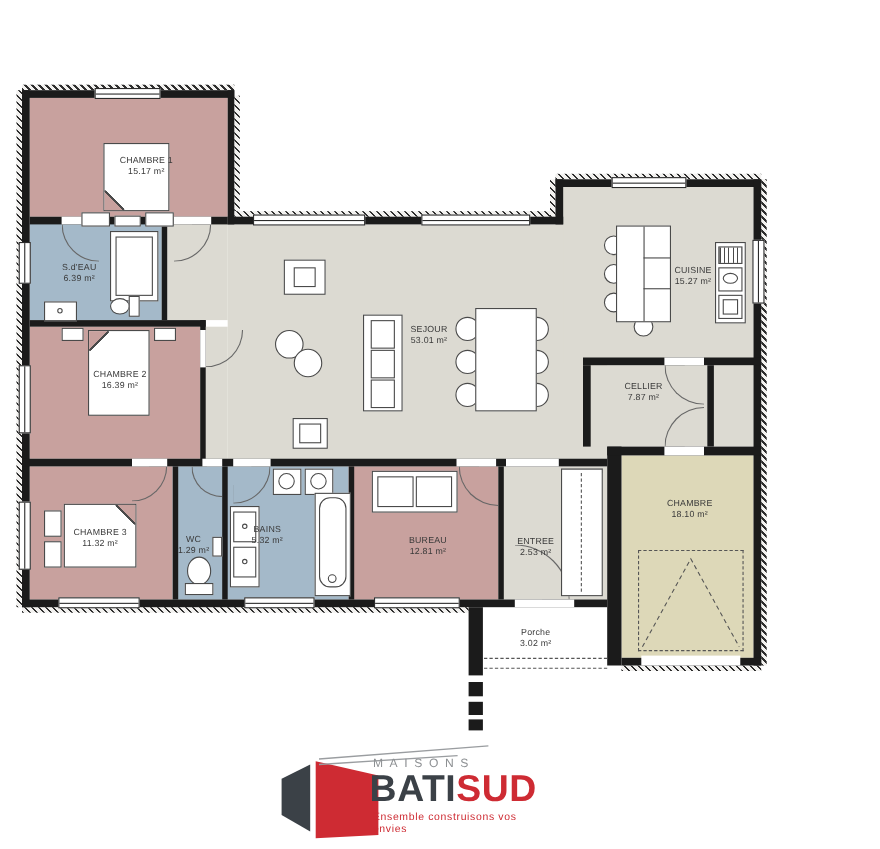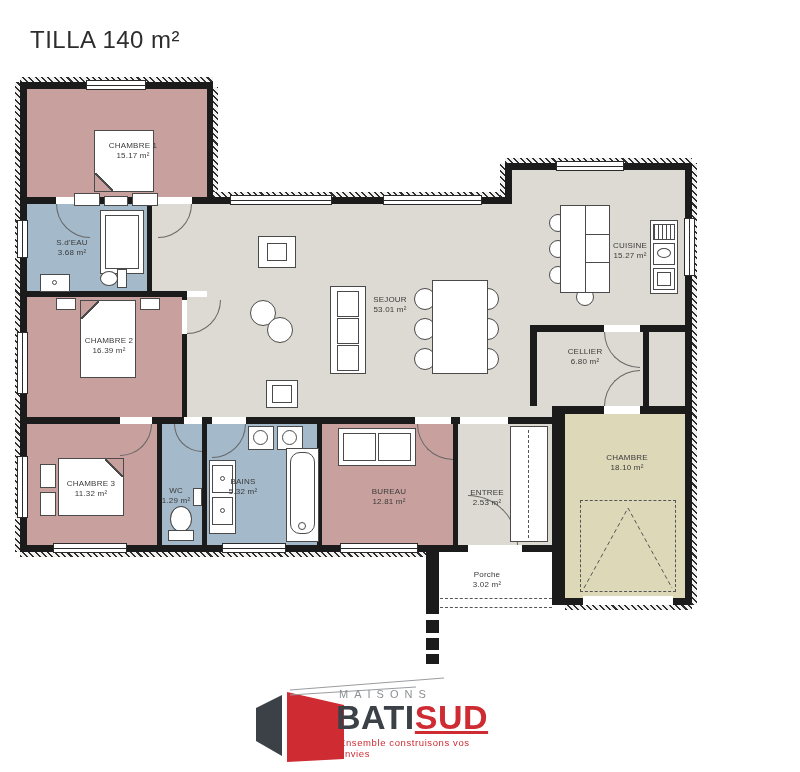--- a/index.html
+++ b/index.html
@@ -37,29 +37,28 @@
   .dashline{position:absolute;border-top:1px dashed #555;}
   .dashrect{position:absolute;border:1px dashed #555;box-sizing:border-box;}
   .dashv{position:absolute;border-left:1px dashed #555;}
   
   .logo{position:absolute;left:248px;top:676px;width:250px;height:92px;}
   .logo svg{position:absolute;left:0;top:0;}
   .logo-text{position:absolute;left:88px;top:12px;}
   .logo-maisons{font-size:11px;letter-spacing:6px;color:#8d9093;font-weight:400;margin-left:3px;}
   .logo-main{font-size:34px;font-weight:bold;letter-spacing:.5px;line-height:1.05;}
   .logo-main .bati{color:#3b4147;}
-  .logo-main .sud{color:#ce2b33;text-decoration:underline;}
+  .logo-main .sud{color:#ce2b33;}
   .logo-tagline{font-size:9.5px;color:#ce2b33;letter-spacing:.6px;margin-top:1px;margin-left:3px;}
 </style>
 </head>
 <body>
 
 <div class="stage">
 
-  <h1 class="title">TILLA 140 m²</h1>
 
   <div class="abs" style="left:0;top:0;width:800px;height:772px;">
 
     <div class="floor f-bed" style="left:27px;top:89px;width:180px;height:108px;"></div>
     <div class="floor f-liv" style="left:147px;top:203px;width:60px;height:88px;"></div>
     <div class="floor f-bath" style="left:27px;top:203px;width:120px;height:88px;"></div>
     <div class="floor f-bed" style="left:27px;top:297px;width:155px;height:120px;"></div>
     <div class="floor f-liv" style="left:182px;top:297px;width:25px;height:120px;"></div>
     <div class="floor f-bed" style="left:27px;top:424px;width:130px;height:121px;"></div>
     <div class="floor f-bath" style="left:157px;top:424px;width:45px;height:121px;"></div>
@@ -234,21 +233,21 @@
 
     <div class="dashline" style="left:440px;top:598px;width:112px;"></div>
     <div class="dashline" style="left:440px;top:607px;width:112px;"></div>
 
     <div class="rlabel" style="left:133px;top:151px;">
       <span class="rname">CHAMBRE 1</span>
       <span class="rarea">15.17 m²</span>
     </div>
     <div class="rlabel" style="left:72px;top:248px;">
       <span class="rname">S.d'EAU</span>
-      <span class="rarea">3.68 m²</span>
+      <span class="rarea">6.39 m²</span>
     </div>
     <div class="rlabel" style="left:109px;top:346px;">
       <span class="rname">CHAMBRE 2</span>
       <span class="rarea">16.39 m²</span>
     </div>
     <div class="rlabel" style="left:91px;top:489px;">
       <span class="rname">CHAMBRE 3</span>
       <span class="rarea">11.32 m²</span>
     </div>
     <div class="rlabel" style="left:176px;top:496px;">
@@ -266,21 +265,21 @@
     <div class="rlabel" style="left:390px;top:305px;">
       <span class="rname">SEJOUR</span>
       <span class="rarea">53.01 m²</span>
     </div>
     <div class="rlabel" style="left:630px;top:251px;">
       <span class="rname">CUISINE</span>
       <span class="rarea">15.27 m²</span>
     </div>
     <div class="rlabel" style="left:585px;top:357px;">
       <span class="rname">CELLIER</span>
-      <span class="rarea">6.80 m²</span>
+      <span class="rarea">7.87 m²</span>
     </div>
     <div class="rlabel" style="left:487px;top:498px;">
       <span class="rname">ENTREE</span>
       <span class="rarea">2.53 m²</span>
     </div>
     <div class="rlabel" style="left:627px;top:463px;">
       <span class="rname">CHAMBRE</span>
       <span class="rarea">18.10 m²</span>
     </div>
     <div class="rlabel" style="left:487px;top:580px;">

